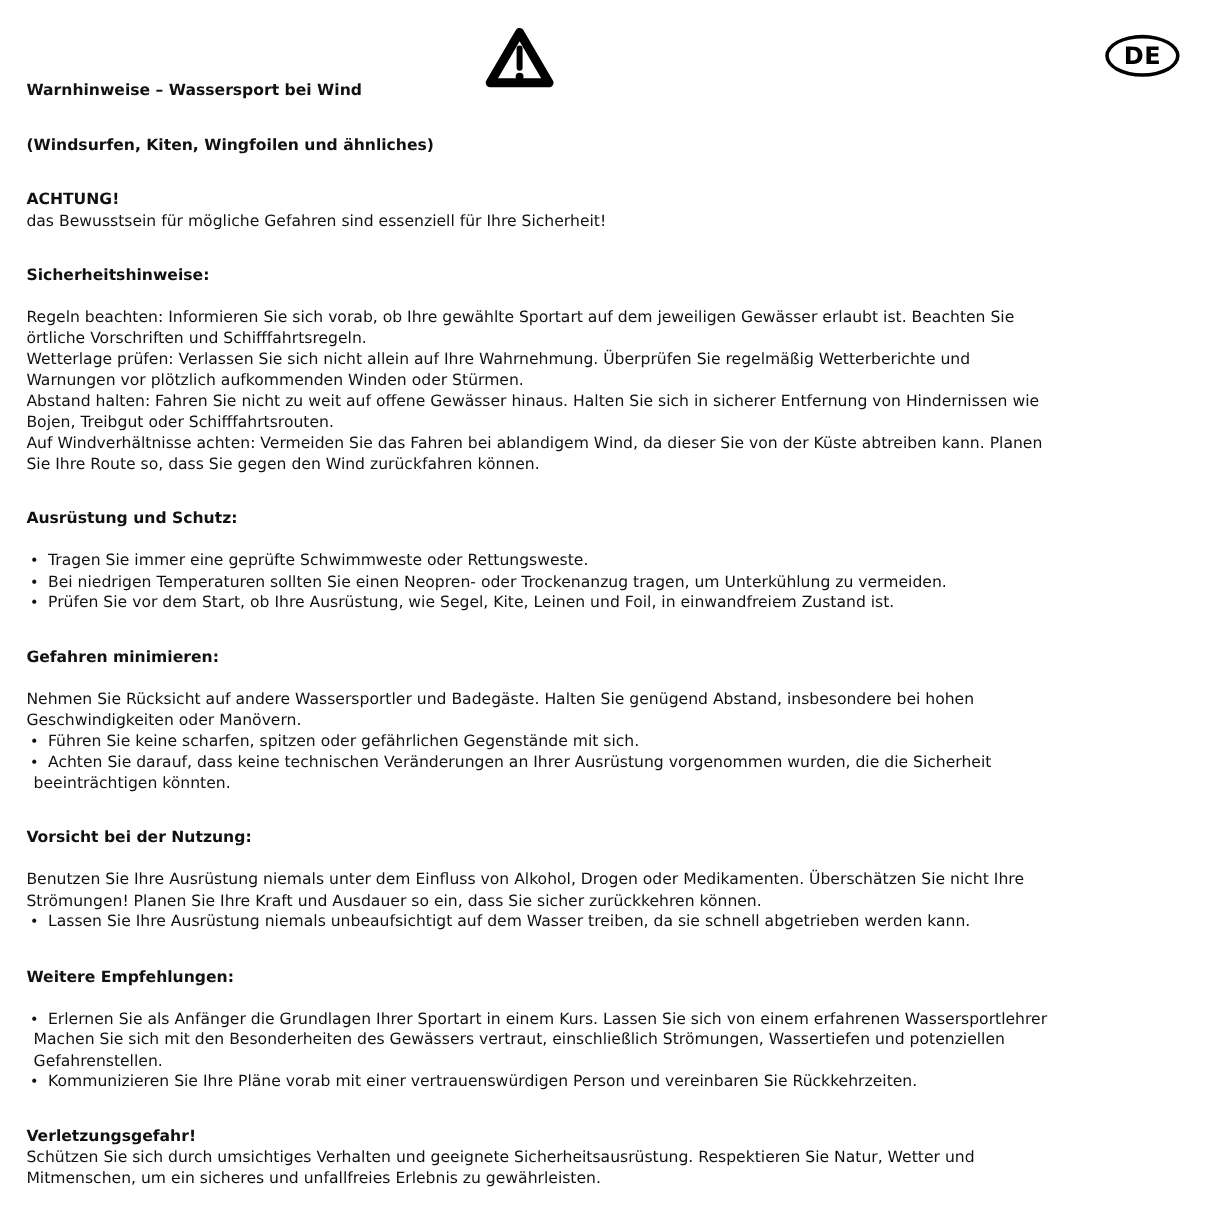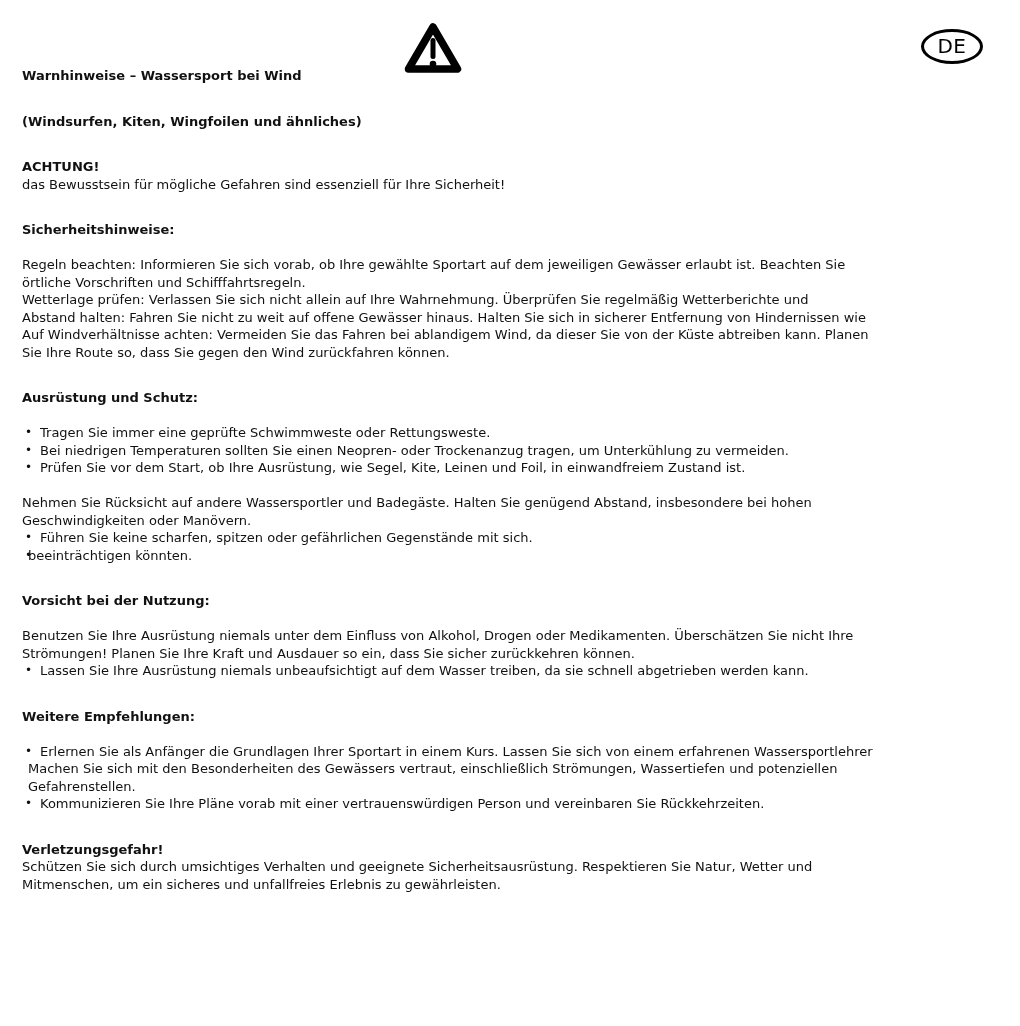--- a/index.html
+++ b/index.html
@@ -55,21 +55,21 @@
     top: 29px;
     width: 56px;
     height: 29px;
     border: 3.5px solid #000000;
     border-radius: 50%;
     display: flex;
     align-items: center;
     justify-content: center;
   }
   .lang-badge span {
-    font-weight: normal;
+    font-weight: bold;
     font-size: 20px;
     letter-spacing: 0.5px;
     color: #000000;
   }
 </style>
 </head>
 <body>
 
 <div class="page">
 
@@ -94,48 +94,53 @@
     <div class="line">das Bewusstsein für mögliche Gefahren sind essenziell für Ihre Sicherheit!</div>
   </div>
 
   <div class="block">
     <div class="line bold">Sicherheitshinweise:</div>
   </div>
   <div class="block">
     <div class="line ind">Regeln beachten: Informieren Sie sich vorab, ob Ihre gewählte Sportart auf dem jeweiligen Gewässer erlaubt ist. Beachten Sie</div>
     <div class="line ind">örtliche Vorschriften und Schifffahrtsregeln.</div>
     <div class="line ind">Wetterlage prüfen: Verlassen Sie sich nicht allein auf Ihre Wahrnehmung. Überprüfen Sie regelmäßig Wetterberichte und</div>
+    <div class="line ind">Warnungen vor plötzlich aufkommenden Winden oder Stürmen.</div>
     <div class="line ind">Abstand halten: Fahren Sie nicht zu weit auf offene Gewässer hinaus. Halten Sie sich in sicherer Entfernung von Hindernissen wie</div>
+    <div class="line ind">Bojen, Treibgut oder Schifffahrtsrouten.</div>
     <div class="line ind">Auf Windverhältnisse achten: Vermeiden Sie das Fahren bei ablandigem Wind, da dieser Sie von der Küste abtreiben kann. Planen</div>
     <div class="line ind">Sie Ihre Route so, dass Sie gegen den Wind zurückfahren können.</div>
   </div>
 
   <div class="block">
     <div class="line bold">Ausrüstung und Schutz:</div>
   </div>
   <div class="block">
     <div class="line bullet">
       <span class="marker">•</span><span>Tragen Sie immer eine geprüfte Schwimmweste oder Rettungsweste.</span>
     </div>
     <div class="line bullet">
       <span class="marker">•</span><span>Bei niedrigen Temperaturen sollten Sie einen Neopren- oder Trockenanzug tragen, um Unterkühlung zu vermeiden.</span>
     </div>
     <div class="line bullet">
       <span class="marker">•</span><span>Prüfen Sie vor dem Start, ob Ihre Ausrüstung, wie Segel, Kite, Leinen und Foil, in einwandfreiem Zustand ist.</span>
     </div>
   </div>
 
   <div class="block">
+    <div class="line bold">Gefahren minimieren:</div>
+  </div>
+  <div class="block">
     <div class="line ind">Nehmen Sie Rücksicht auf andere Wassersportler und Badegäste. Halten Sie genügend Abstand, insbesondere bei hohen</div>
     <div class="line ind">Geschwindigkeiten oder Manövern.</div>
     <div class="line bullet">
       <span class="marker">•</span><span>Führen Sie keine scharfen, spitzen oder gefährlichen Gegenstände mit sich.</span>
     </div>
     <div class="line bullet">
-      <span class="marker">•</span>
+      <span class="marker">•</span><span>Achten Sie darauf, dass keine technischen Veränderungen an Ihrer Ausrüstung vorgenommen wurden, die die Sicherheit</span>
     </div>
     <div class="line cont">beeinträchtigen könnten.</div>
   </div>
 
   <div class="block">
     <div class="line bold">Vorsicht bei der Nutzung:</div>
   </div>
   <div class="block">
     <div class="line ind">Benutzen Sie Ihre Ausrüstung niemals unter dem Einfluss von Alkohol, Drogen oder Medikamenten. Überschätzen Sie nicht Ihre</div>
     <div class="line ind">Strömungen! Planen Sie Ihre Kraft und Ausdauer so ein, dass Sie sicher zurückkehren können.</div>

